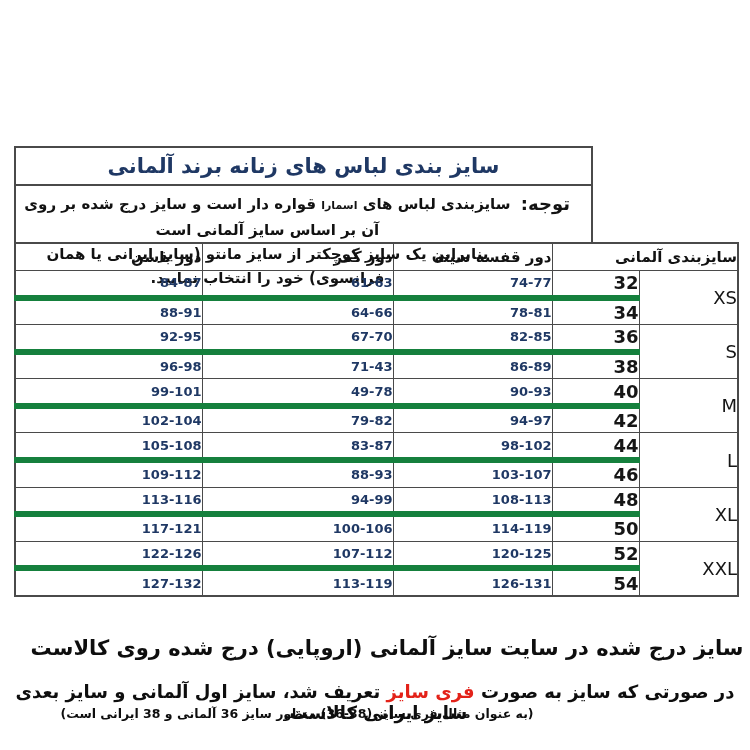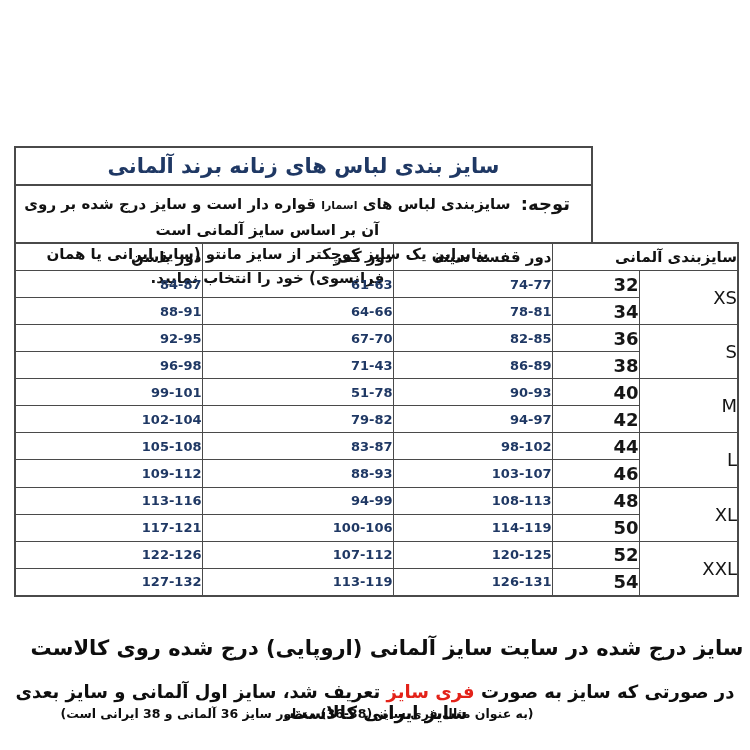--- a/index.html
+++ b/index.html
@@ -25,21 +25,21 @@
 
   table.size-table {
     border-collapse:collapse; table-layout:fixed; direction:rtl;
     width:723px; height:355px; margin-top:-2px;
     border:2px solid #4a4a4a;
   }
   .size-table th, .size-table td {
     border:1.5px solid #4a4a4a; padding:0; text-align:right; vertical-align:middle;
     overflow:hidden;
   }
-  .size-table tr.sub td { border-top:1px solid #15803d; }
+  .size-table tr.sub td { border-top:6px solid #15803d; }
   .size-table th { font-size:15px; font-weight:bold; color:#121212; height:26px; }
   .size-table td.num { font-weight:bold; font-size:18px; color:#161616; }
   .size-table td.sz  { font-weight:normal; font-size:18px; color:#161616; }
   .size-table td.meas { font-weight:bold; font-size:13px; color:#1f3864; direction:ltr; }
 
   
   .f1 { position:absolute; top:636px; left:12px; width:750px; text-align:center;
         direction:rtl; font-weight:bold; font-size:21px; color:#0e0e0e; }
   .f2 { position:absolute; top:681px; left:0; width:750px; text-align:center;
         direction:rtl; font-weight:bold; font-size:18px; color:#0e0e0e; }
@@ -111,21 +111,21 @@
         <td class="num">38</td>
         <td class="meas">86-89</td>
         <td class="meas">71-43</td>
         <td class="meas">96-98</td>
       </tr>
 
       <tr class="grp">
         <td class="sz" rowspan="2">M</td>
         <td class="num">40</td>
         <td class="meas">90-93</td>
-        <td class="meas">51-78</td>
+        <td class="meas">49-78</td>
         <td class="meas">99-101</td>
       </tr>
       <tr class="sub">
         <td class="num">42</td>
         <td class="meas">94-97</td>
         <td class="meas">79-82</td>
         <td class="meas">102-104</td>
       </tr>
 
       <tr class="grp">

